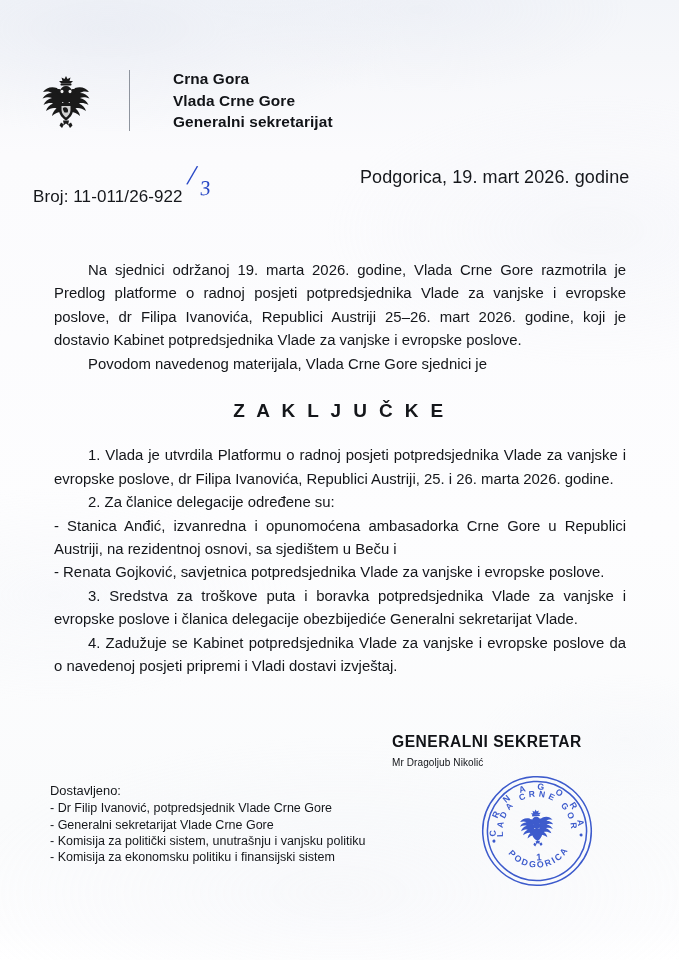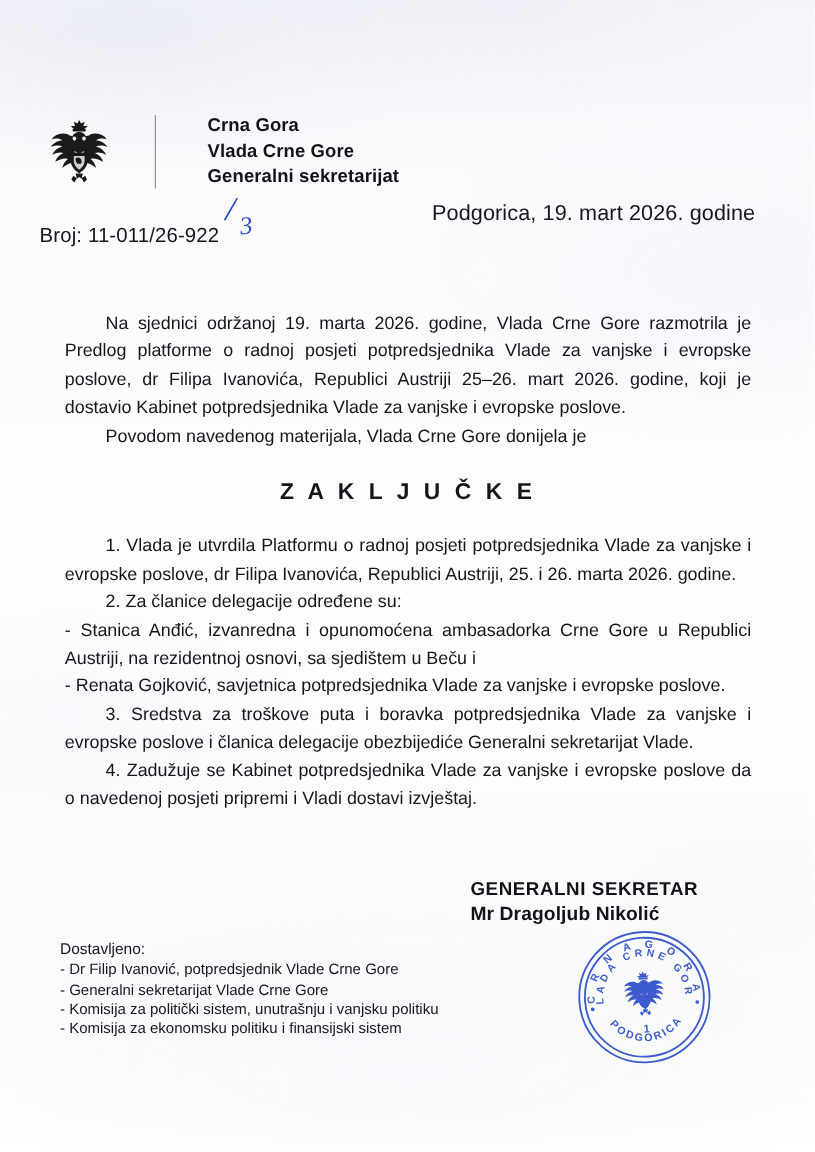--- a/index.html
+++ b/index.html
@@ -33,23 +33,23 @@
       radial-gradient(ellipse 380px 190px at 88% 24%, rgba(226,230,240,.40), rgba(255,255,255,0) 72%),
       radial-gradient(ellipse 330px 150px at 8% 62%, rgba(228,232,241,.34), rgba(255,255,255,0) 72%),
       radial-gradient(ellipse 520px 210px at 50% 93%, rgba(231,234,242,.40), rgba(255,255,255,0) 75%),
       radial-gradient(ellipse 200px 90px at 92% 77%, rgba(233,236,243,.34), rgba(255,255,255,0) 74%);
   }
 
   
   #letterhead {
     position: absolute;
     left: 38px;
-    top: 94px;
+    top: 68px;
     display: flex;
-    align-items: center;
+    align-items: flex-end;
     gap: 28px;
   }
   #coat-of-arms {
     width: 56px;
     height: 60px;
     flex: 0 0 auto;
     margin-top: 1px;
   }
   #header-rule {
     width: 1px;
@@ -143,22 +143,22 @@
     text-align: left;
     line-height: 21px;
     color: #111317;
   }
   #signature-title {
     font-size: 15.6px;
     font-weight: bold;
     letter-spacing: .5px;
   }
   #signature-name {
-    font-size: 16px;
-    font-weight: bold;
+    font-size: 10px;
+    font-weight: normal;
     letter-spacing: .1px;
   }
 
   
   #official-seal {
     position: absolute;
     left: 478px;
     top: 772px;
     width: 118px;
     height: 118px;
@@ -243,21 +243,21 @@
   </div>
   <div id="broj-slash">/</div>
   <div id="broj-hand">3</div>
 
   <div id="place-date">Podgorica, 19. mart 2026. godine</div>
 
   <div id="body-text">
 
     <p class="indent"><span>Na sjednici održanoj 19. marta 2026. godine, Vlada Crne Gore razmotrila je </span><b>Predlog platforme o radnoj posjeti potpredsjednika Vlade za vanjske i evropske poslove, dr  Filipa Ivanovića, Republici Austriji 25–26.  mart 2026. godine</b><span>, koji je dostavio Kabinet potpredsjednika Vlade za vanjske i evropske poslove.</span></p>
 
-    <p class="indent">Povodom navedenog materijala, Vlada Crne Gore donijela je</p>
+    <p class="indent">Povodom navedenog materijala, Vlada Crne Gore sjednici je</p>
 
     <p id="conclusions-heading">Z A K L J U Č K E</p>
 
     <p class="indent"><span>1. Vlada je utvrdila Platformu o radnoj posjeti potpredsjednika Vlade za vanjske i evropske poslove, </span><b>dr Filipa Ivanovića</b><span>, Republici Austriji, 25. i 26. marta 2026. godine.</span></p>
 
     <p class="indent">2. Za članice delegacije određene su:</p>
 
     <p class="hang"><span>- </span><b>Stanica Anđić</b><span>, izvanredna i opunomoćena ambasadorka Crne Gore u Republici Austriji, na rezidentnoj osnovi, sa sjedištem u Beču i</span></p>
 
     <p class="hang"><span>- </span><b>Renata Gojković</b><span>, savjetnica potpredsjednika Vlade za vanjske i evropske poslove.</span></p>

